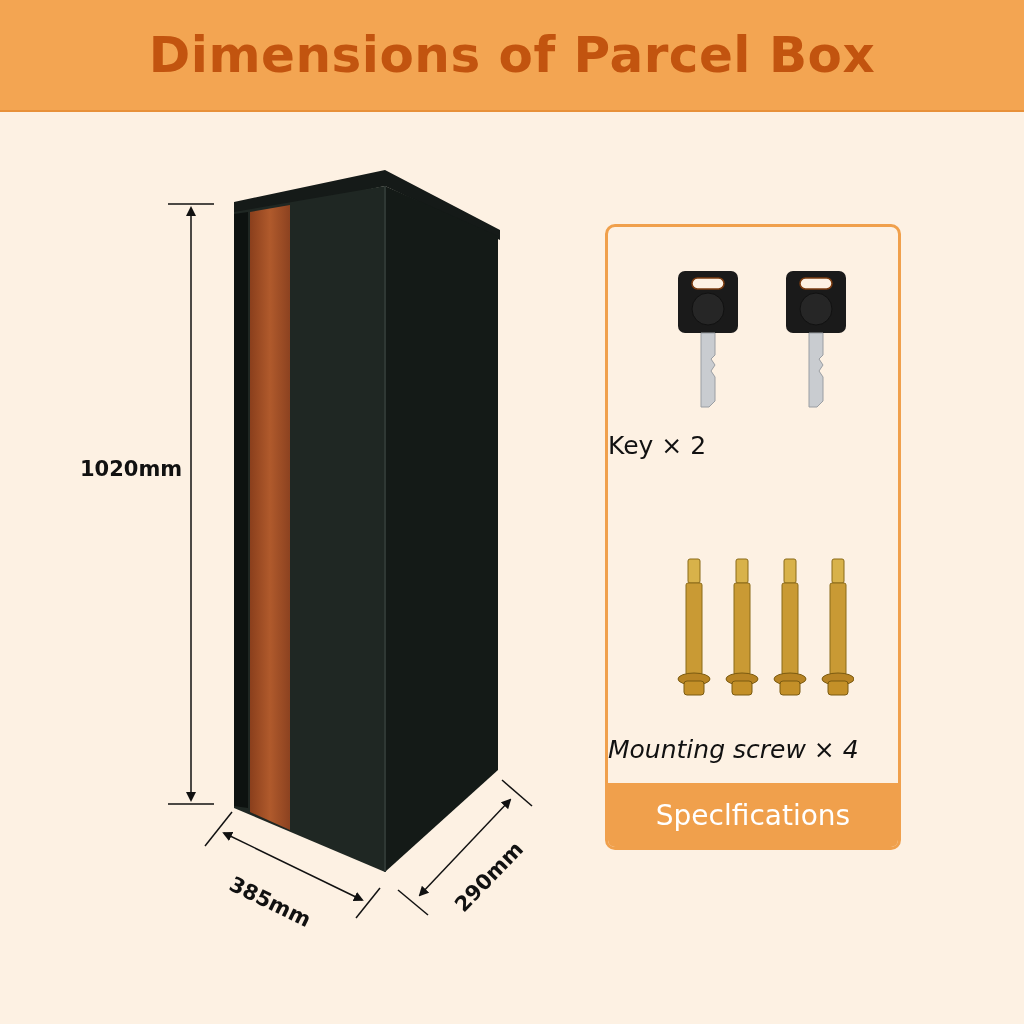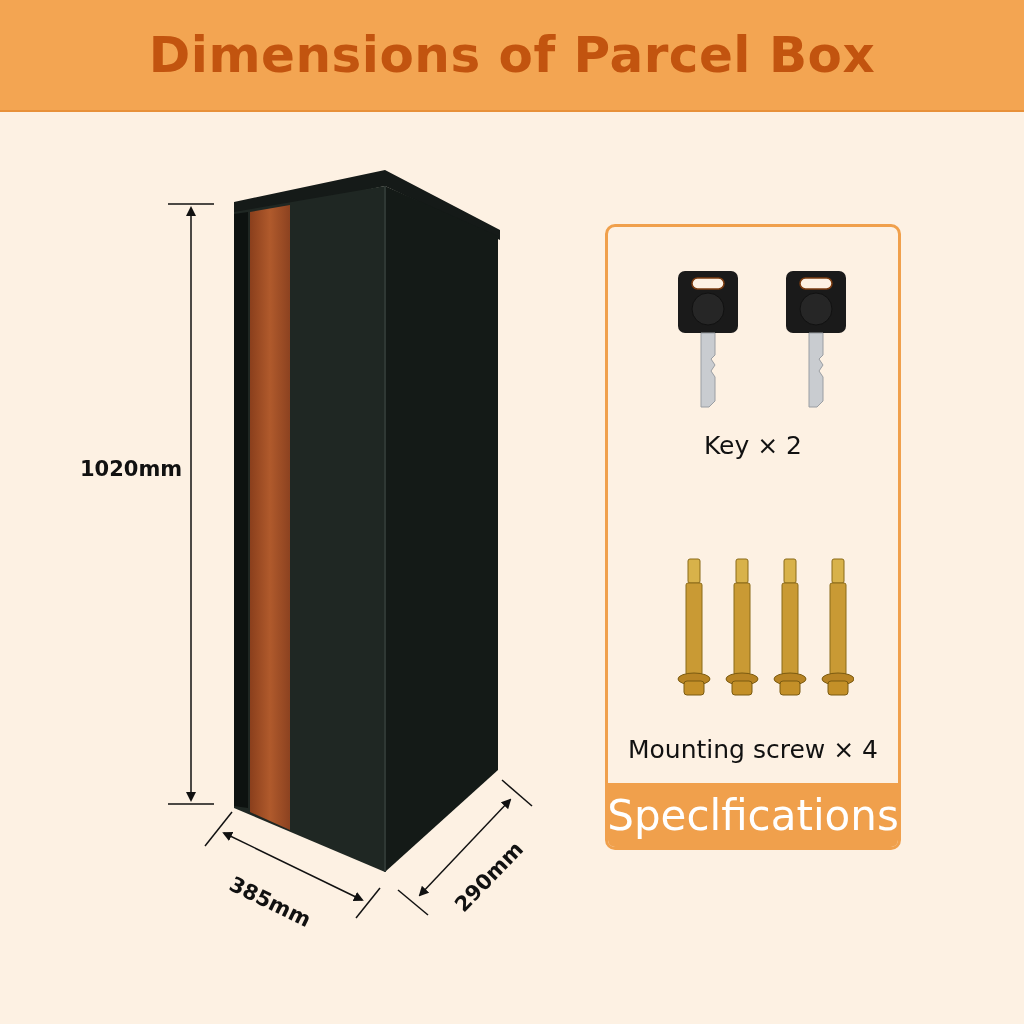--- a/index.html
+++ b/index.html
@@ -22,26 +22,26 @@
   .illus { position: absolute; left: 0; top: 0; }
   .dim-label {
     position: absolute; font-weight: bold; color: #111; font-size: 21px;
   }
   .panel {
     position: absolute; left: 605px; top: 224px; width: 296px; height: 626px;
     border: 3px solid #f0a04c; border-radius: 10px;
     background: #fdf1e3; box-sizing: border-box; overflow: hidden;
   }
   .panel .item-label {
-    position: absolute; left: 0; width: 100%; text-align: center;
+    position: absolute; left: 0; width: 100%; 
     font-size: 25px; color: #111;
   }
   .panel .footer {
     position: absolute; left: 0; bottom: 0; width: 100%; height: 64px;
-    background: #f0a04c; color: #fff; font-size: 42px;
+    background: #f0a04c; color: #fff; font-size: 28px;
     display: flex; align-items: center; justify-content: center;
   }
 </style>
 </head>
 <body>
 
 <div class="header">
   <h1>Dimensions of Parcel Box</h1>
 </div>
 
@@ -116,16 +116,16 @@
     <g id="scr">
       <rect x="14" y="2" width="12" height="24" rx="2" fill="#d8b24a" stroke="#8a6a18"></rect>
       <rect x="12" y="26" width="16" height="92" rx="2" fill="#c99a34" stroke="#8a6a18"></rect>
       <ellipse cx="20" cy="122" rx="16" ry="6" fill="#b88424" stroke="#7a5a10"></ellipse>
       <rect x="10" y="124" width="20" height="14" rx="3" fill="#c49028" stroke="#7a5a10"></rect>
     </g>
     <use href="#scr" x="48"></use>
     <use href="#scr" x="96"></use>
     <use href="#scr" x="144"></use>
   </svg>
-  <div class="item-label" style="top:508px;">Mounting screw × 4</div>
+  <div class="item-label" style="top:508px;font-style:italic;">Mounting screw × 4</div>
 
   <div class="footer">Speclfications</div>
 </div>
 
 </body></html>

